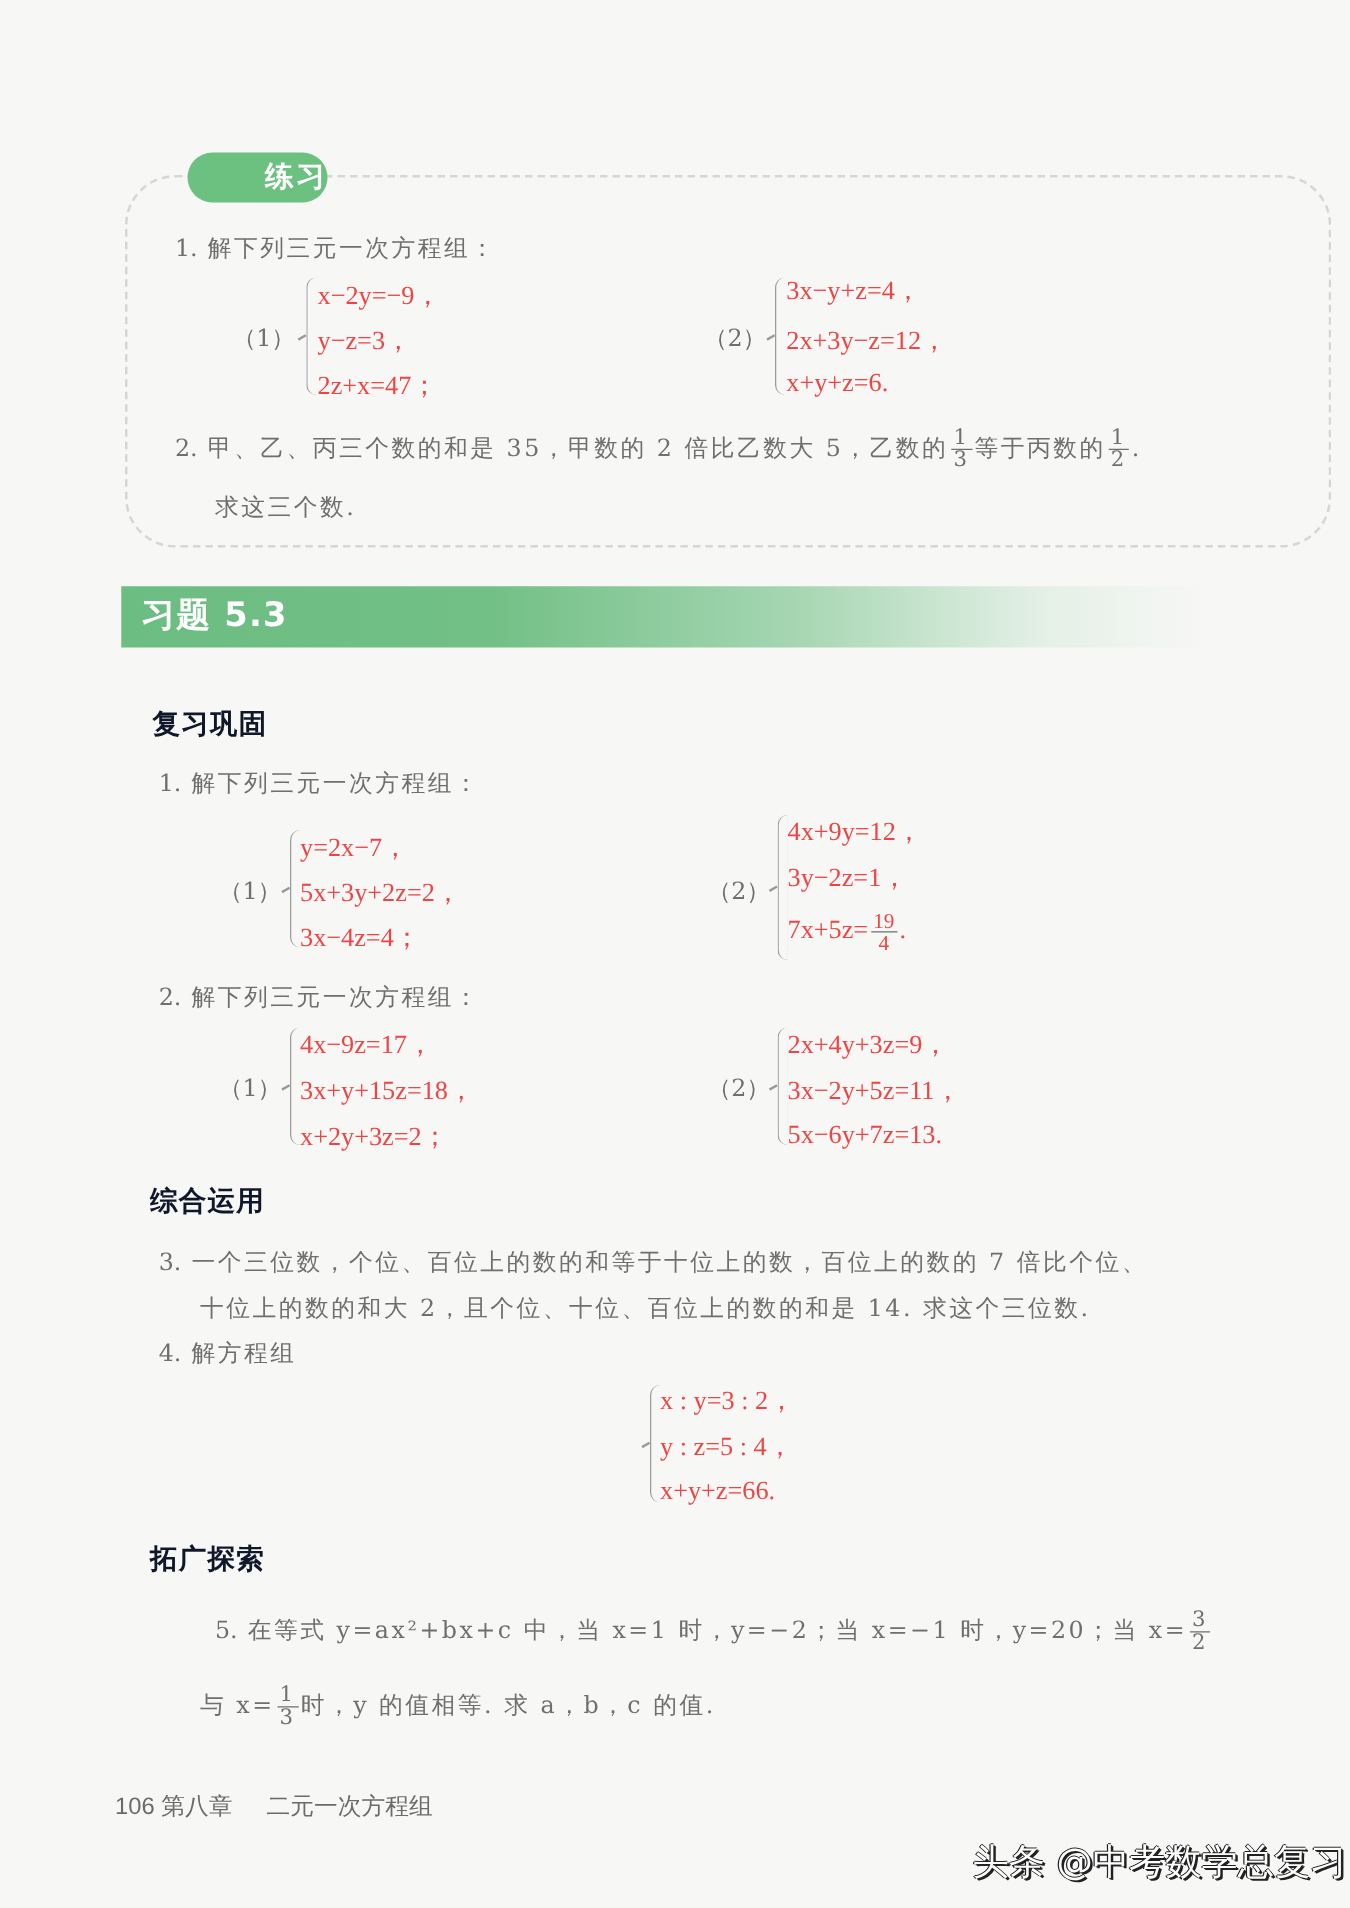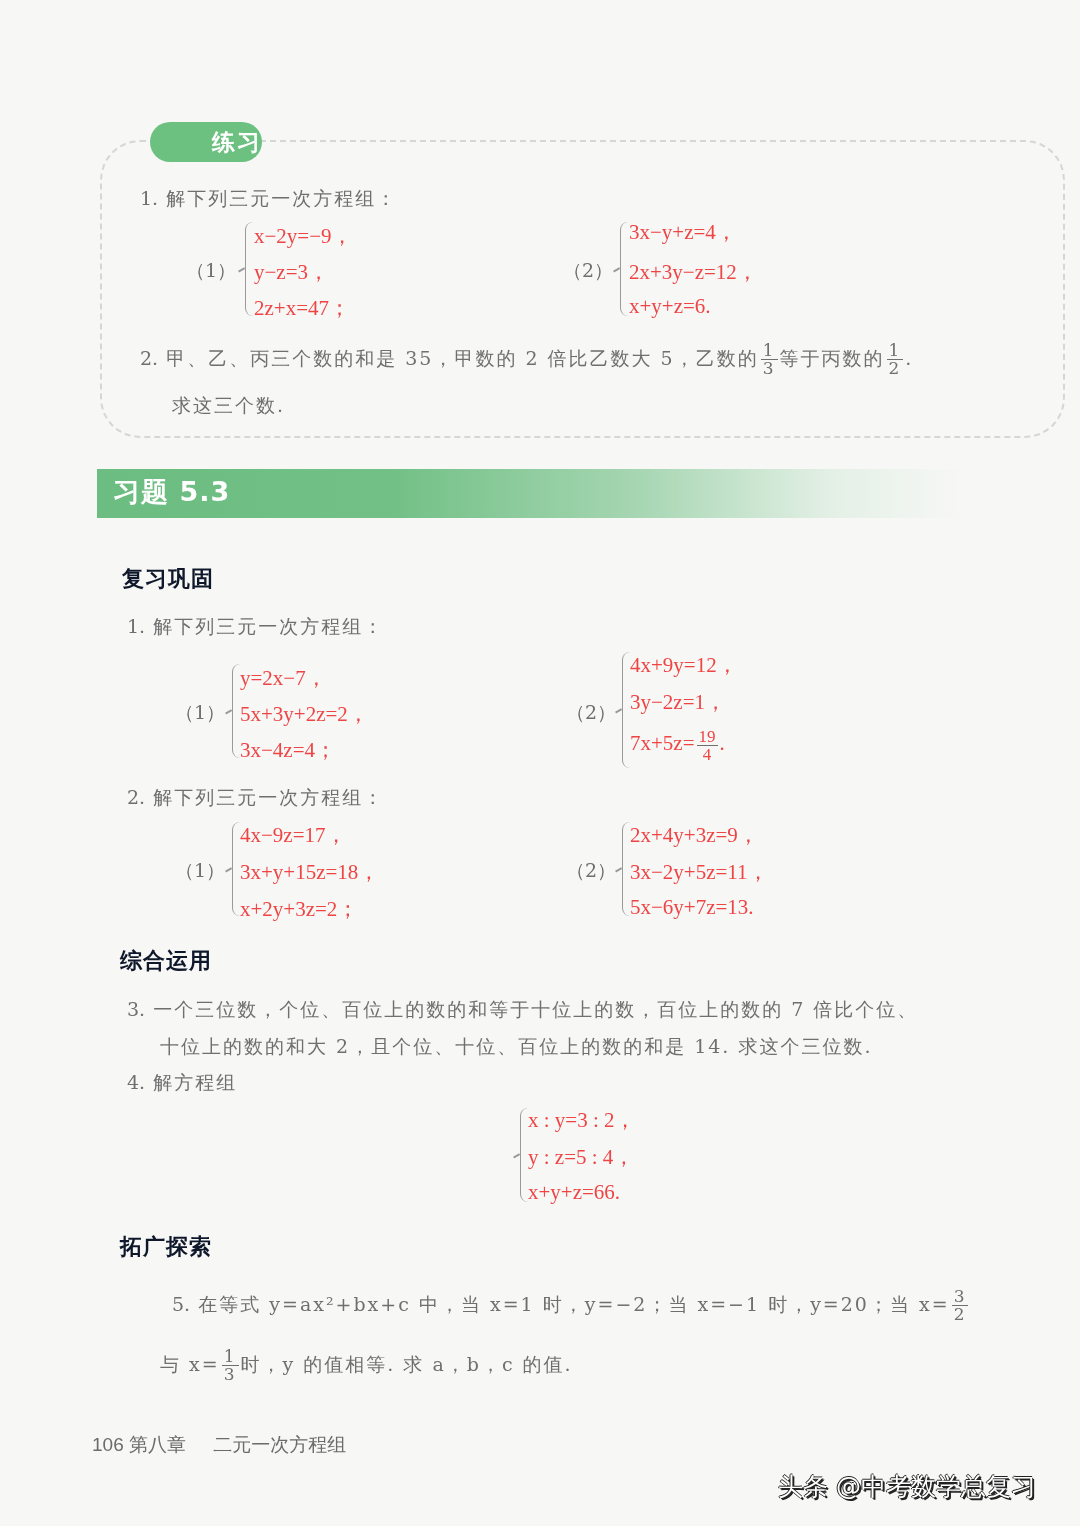--- a/index.html
+++ b/index.html
@@ -48,21 +48,21 @@
 
   .section-head {
     position: absolute; font-family: "DejaVu Sans", "Liberation Sans", sans-serif;
     font-weight: bold; font-size: 22px; color: #0f172a; letter-spacing: 1px;
   }
 
   .footer { position: absolute; left: 92px; top: 1432px; font-size: 19px; color: #6b6b6b; font-family: "Liberation Sans", "DejaVu Sans", sans-serif; }
   .footer .gap { display: inline-block; width: 22px; }
   .watermark {
     position: absolute; left: 778px; top: 1470px; font-family: "DejaVu Sans", "Liberation Sans", sans-serif;
-    font-size: 25px; color: #ffffff;
+    font-size: 29px; color: #ffffff;
     text-shadow: 1px 1px 0 #222, -1px 0 0 #222, 0 -1px 0 #222, 2px 2px 0 #222;
   }
 </style>
 </head>
 <body>
 
 <div class="practice-box"></div>
 <div class="practice-badge">练习</div>
 
 <div class="line" style="left:140px; top:186px;">

